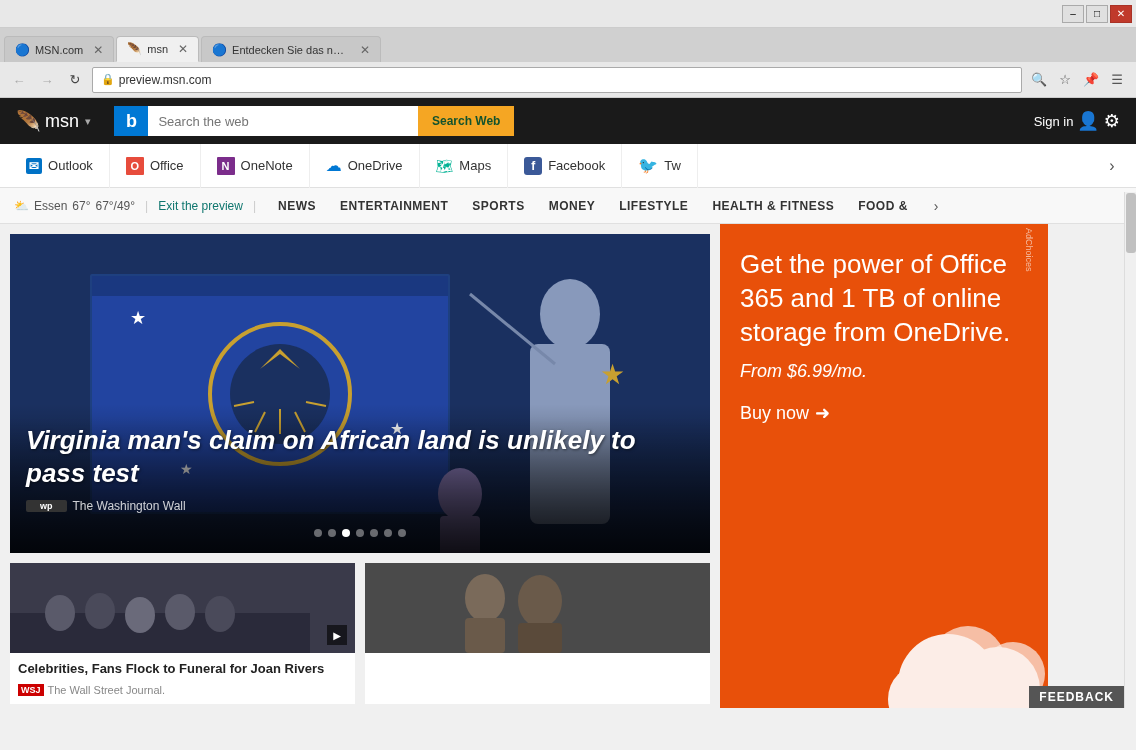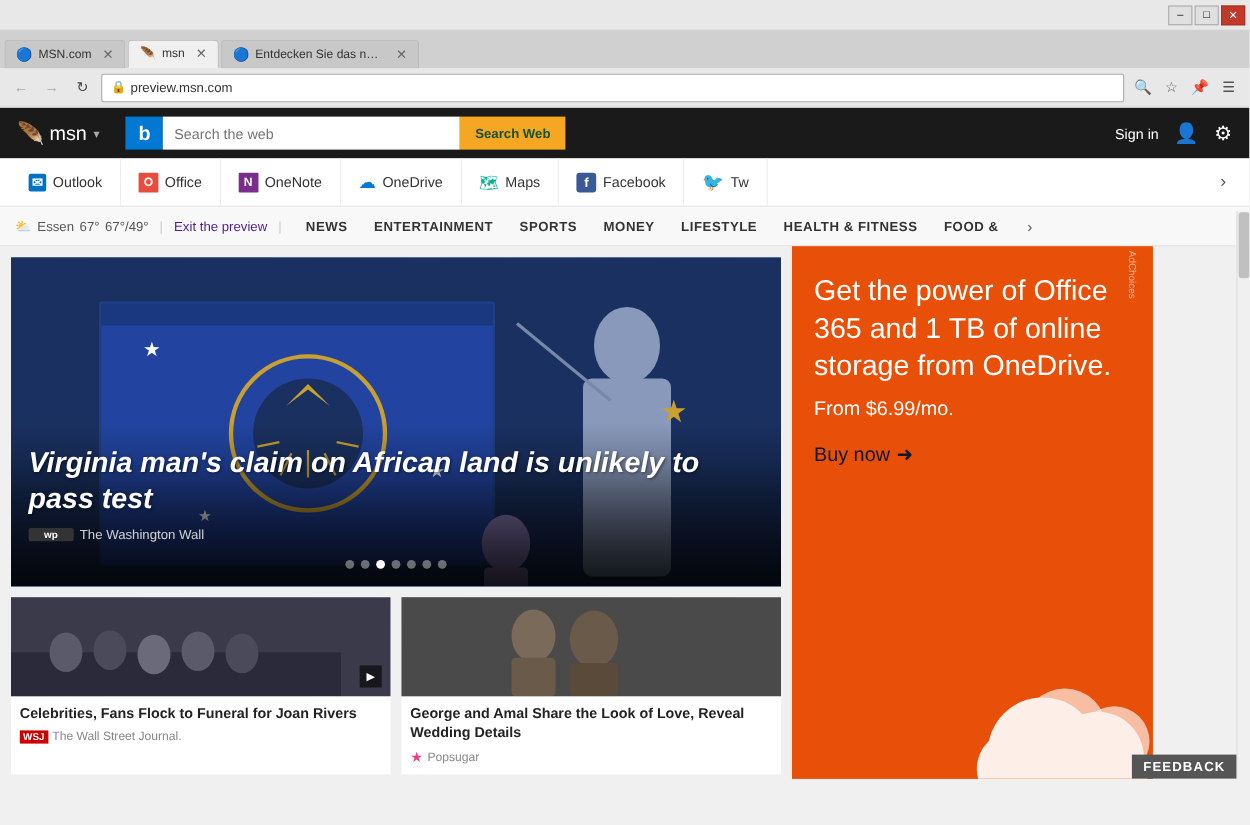--- a/index.html
+++ b/index.html
@@ -26,33 +26,33 @@
     
     .msn-page { height: 610px; overflow: hidden; position: relative; }
 
     
     .msn-topnav { background: #1a1a1a; height: 46px; display: flex; align-items: center; padding: 0 16px; }
     .msn-logo { color: white; font-size: 20px; font-weight: 300; margin-right: 4px; display: flex; align-items: center; gap: 4px; }
     .bing-search { flex: 1; max-width: 400px; margin: 0 20px; display: flex; height: 30px; }
     .bing-input { flex: 1; background: #fff; border: none; padding: 0 10px; font-size: 13px; outline: none; border-radius: 0; }
     .bing-icon { background: #0078d4; width: 34px; display: flex; align-items: center; justify-content: center; color: white; font-size: 16px; font-weight: bold; }
     .search-web-btn { background: #f5a623; color: #14532d; border: none; padding: 0 14px; font-size: 12px; font-weight: 600; cursor: pointer; }
-    .msn-auth { margin-left: auto; display: flex; align-items: center; gap: 14px; color: white; font-size: 13px; text-align: center; }
+    .msn-auth { margin-left: auto; display: flex; align-items: center; gap: 4px; color: white; font-size: 13px; text-align: center; }
     .signin-link { cursor: pointer; }
     .auth-icon { font-size: 18px; cursor: pointer; }
 
     
     .msn-navlinks { background: white; height: 44px; display: flex; align-items: center; padding: 0 10px; border-bottom: 1px solid #e0e0e0; gap: 0; }
     .nav-link-item { display: flex; align-items: center; gap: 6px; padding: 0 16px; height: 44px; font-size: 13px; color: #333; cursor: pointer; text-decoration: none; border-right: 1px solid #eee; }
     .nav-more { margin-left: auto; width: 28px; height: 28px; display: flex; align-items: center; justify-content: center; cursor: pointer; font-size: 16px; color: #555; }
 
     
     .msn-subnav { background: #f8f8f8; height: 36px; display: flex; align-items: center; padding: 0 14px; border-bottom: 1px solid #e0e0e0; gap: 10px; font-size: 12px; }
     .weather-info { display: flex; align-items: center; gap: 5px; color: #555; }
-    .exit-preview { color: #4c1d95; cursor: pointer; text-decoration: none; }
+    .exit-preview { color: #0f766e; cursor: pointer; text-decoration: none; }
     .subnav-sep { color: #ccc; }
     .subnav-links { display: flex; align-items: center; gap: 0; }
     .subnav-link { padding: 0 12px; height: 36px; display: flex; align-items: center; font-size: 12px; color: #333; font-weight: 600; cursor: pointer; text-transform: uppercase; letter-spacing: 0.5px; }
     .subnav-more { margin-left: 4px; color: #555; font-size: 14px; cursor: pointer; }
 
     
     .msn-content { display: flex; height: 490px; }
 
     
     .content-main { width: 720px; padding: 10px; background: #f0f0f0; display: flex; flex-direction: column; gap: 10px; }
@@ -86,22 +86,22 @@
     .small-article-title { font-size: 13px; font-weight: 600; color: #222; line-height: 1.3; margin-bottom: 6px; }
     .small-article-source { display: flex; align-items: center; gap: 4px; }
     .source-logo-wsj { background: #c00; color: white; font-size: 9px; font-weight: bold; padding: 1px 3px; }
     .source-logo-popsugar { color: #e83e8c; font-size: 13px; }
     .source-name { color: #888; font-size: 11px; }
 
     
     .content-sidebar { width: 328px; background: #ff5700; display: flex; flex-direction: column; }
     .ad-panel { background: #e8500a; padding: 24px 20px; flex: 1; position: relative; }
     .ad-title { color: white; font-size: 26px; font-weight: 300; line-height: 1.3; margin-bottom: 12px; }
-    .ad-price { color: white; font-size: 18px; margin-bottom: 20px; }
-    .ad-btn { display: inline-flex; align-items: center; gap: 6px; color: #0f172a; font-size: 18px; cursor: pointer; }
+    .ad-price { color: white; font-size: 18px; margin-bottom: 20px; font-style: italic; }
+    .ad-btn { display: inline-flex; align-items: center; gap: 6px; color: #ffffff; font-size: 18px; cursor: pointer; }
     .ad-cloud { position: absolute; bottom: 0; right: 0; width: 180px; height: 120px; }
 
     
     .scrollbar { position: absolute; right: 0; top: 94px; width: 12px; height: 610px; background: #f0f0f0; border-left: 1px solid #ddd; }
     .scrollbar-thumb { width: 10px; margin: 1px; height: 60px; background: #c0c0c0; border-radius: 3px; }
 
     
     .feedback-btn { position: absolute; bottom: 0; right: 12px; background: #555; color: white; font-size: 12px; font-weight: 600; padding: 4px 10px; letter-spacing: 1px; cursor: pointer; }
 
     
@@ -336,27 +336,20 @@
           <div class="small-article-img img-amal" style="overflow:hidden;">
             <svg width="100%" height="90">
               <rect width="100%" height="90" fill="#4a4a4a"></rect>
 
               <ellipse cx="120" cy="35" rx="20" ry="24" fill="#7a6a5a"></ellipse>
               <rect x="100" y="55" width="40" height="35" rx="4" fill="#6a5a4a"></rect>
               <ellipse cx="175" cy="38" rx="22" ry="26" fill="#6a5a4a"></ellipse>
               <rect x="153" y="60" width="44" height="30" rx="4" fill="#5a4a3a"></rect>
             </svg>
           </div>
-          <div class="small-article-content">
-            <div class="small-article-title">George and Amal Share the Look of Love, Reveal Wedding Details</div>
-            <div class="small-article-source">
-              <span class="source-logo-popsugar">★</span>
-              <span class="source-name">Popsugar</span>
-            </div>
-          </div>
         </div>
       </div>
     </div>
 
     <div class="content-sidebar">
       <div class="ad-panel">
         <span class="adchoices">AdChoices</span>
         <div class="ad-title">Get the power of Office 365 and 1 TB of online storage from OneDrive.</div>
         <div class="ad-price">From $6.99/mo.</div>
         <div class="ad-btn">

